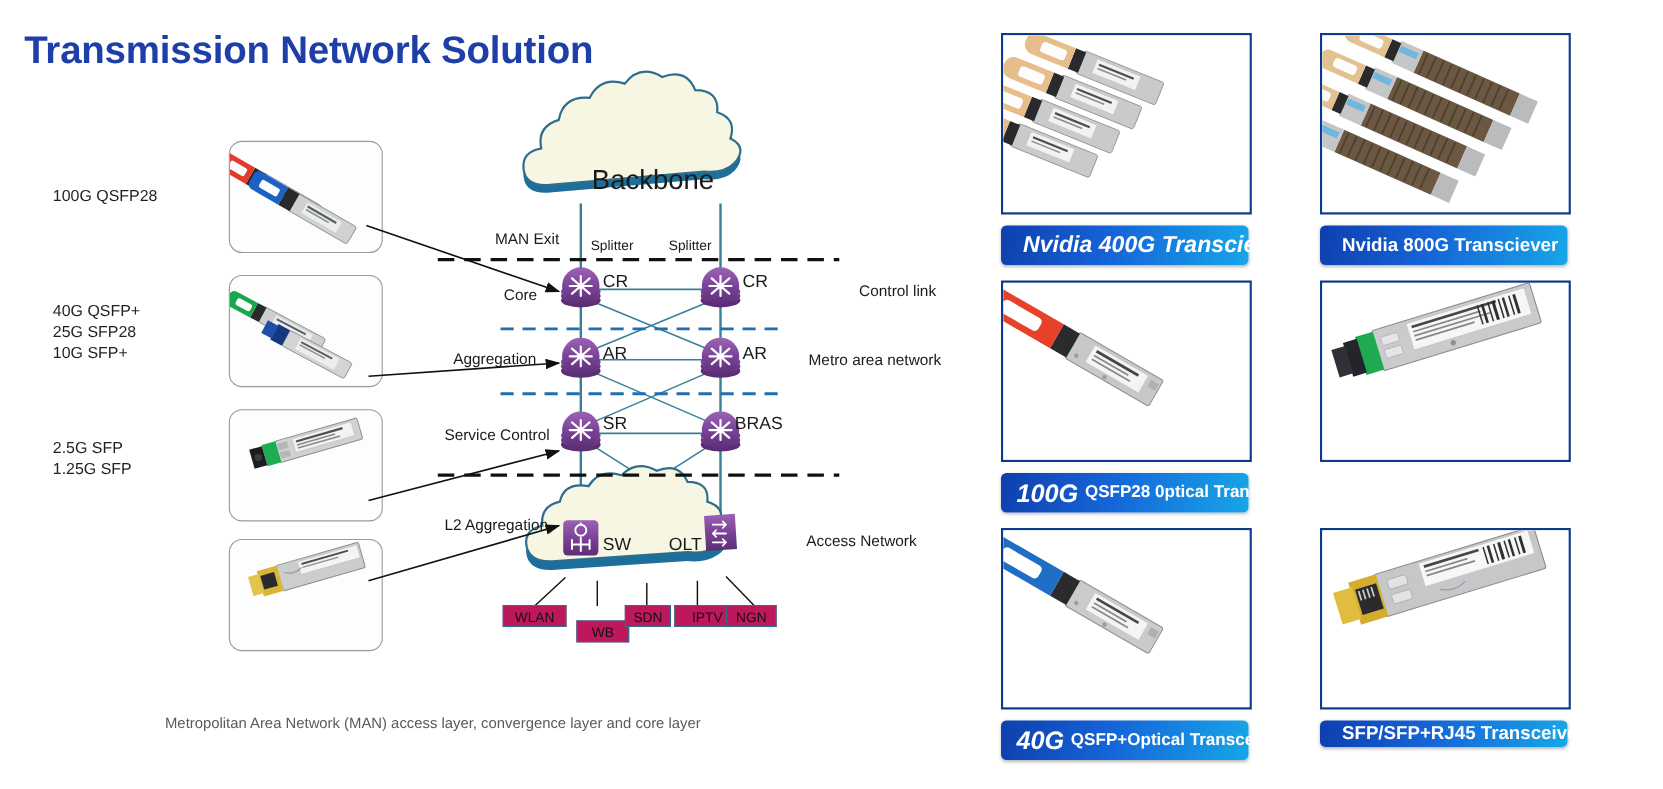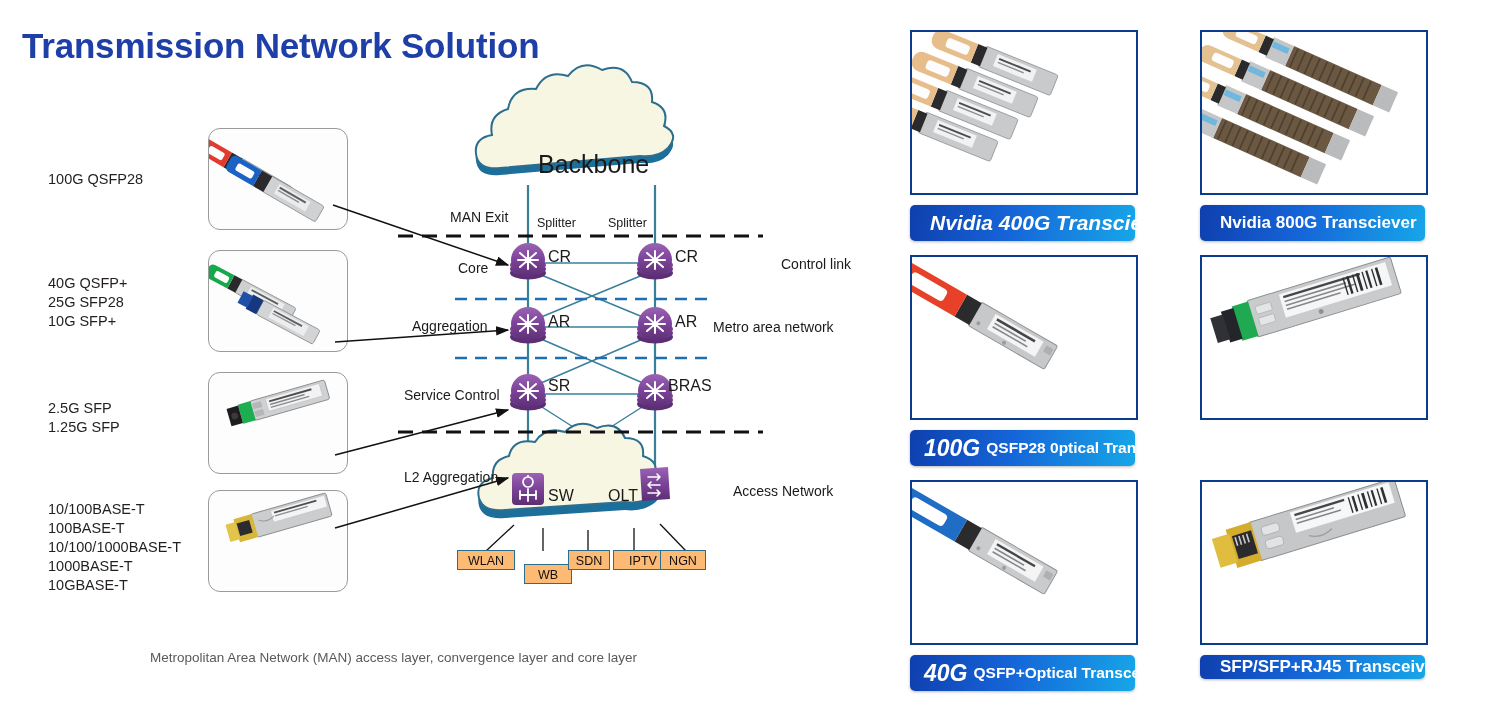--- a/index.html
+++ b/index.html
@@ -34,21 +34,21 @@
   
   .dgm{position:absolute;left:0;top:0;width:900px;height:717px;pointer-events:none;}
 
   .dlabel{
     position:absolute;font-size:14px;color:#1a1a1a;white-space:nowrap;
   }
   .dlabel.small{font-size:12.5px;}
   .dlabel.node{font-size:16px;}
 
   .tagbox{
-    position:absolute;border:1.4px solid #2d6e8e;background:#fdba74;
+    position:absolute;border:1.4px solid #2d6e8e;background:#be185d;
     font-size:12.5px;color:#111;text-align:center;line-height:20px;height:20px;
     box-sizing:border-box;white-space:nowrap;
   }
 
   .caption{
     position:absolute;left:150px;top:650px;font-size:13.5px;color:#5a5a5a;white-space:nowrap;
   }
 
   
   .card{position:absolute;}
@@ -86,27 +86,20 @@
     <div>40G QSFP+</div>
     <div>25G SFP28</div>
     <div>10G SFP+</div>
   </div>
 
   <div class="spec-label" style="left:48px;top:399px;">
     <div>2.5G SFP</div>
     <div>1.25G SFP</div>
   </div>
 
-  <div class="spec-label" style="left:48px;top:500px;">
-    <div>10/100BASE-T</div>
-    <div>100BASE-T</div>
-    <div>10/100/1000BASE-T</div>
-    <div>1000BASE-T</div>
-    <div>10GBASE-T</div>
-  </div>
 
   <div class="thumb" style="left:208px;top:128px;width:140px;height:102px;">
     <svg width="140" height="102" viewBox="0 0 140 102">
 
       <g transform="translate(18,16) rotate(30)">
         <rect x="18" y="4" width="60" height="17" rx="2" fill="#c9cbcd" stroke="#8d9093" stroke-width="0.8"></rect>
         <rect x="30" y="7" width="34" height="10" fill="#e8e9ea"></rect>
         <rect x="32" y="9" width="28" height="2" fill="#5c5f62"></rect>
         <rect x="32" y="12" width="22" height="1.4" fill="#8b8e91"></rect>
         <rect x="8" y="4" width="12" height="17" fill="#2a2a2c"></rect>
@@ -310,21 +303,21 @@
   <div class="dlabel node" style="left:548px;top:248px;">CR</div>
   <div class="dlabel node" style="left:675px;top:248px;">CR</div>
   <div class="dlabel node" style="left:548px;top:313px;">AR</div>
   <div class="dlabel node" style="left:675px;top:313px;">AR</div>
   <div class="dlabel node" style="left:548px;top:377px;">SR</div>
   <div class="dlabel node" style="left:668px;top:377px;">BRAS</div>
   <div class="dlabel node" style="left:548px;top:487px;">SW</div>
   <div class="dlabel node" style="left:608px;top:487px;">OLT</div>
 
   <div class="dlabel" style="left:733px;top:256px;margin-left:48px;">Control link</div>
-  <div class="dlabel" style="left:713px;top:319px;text-align:center;">Metro area network</div>
+  <div class="dlabel" style="left:735px;top:319px;text-align:center;">Metro area network</div>
   <div class="dlabel" style="left:733px;top:483px;">Access Network</div>
 
   <div class="tagbox" style="left:457px;top:550px;width:58px;">WLAN</div>
   <div class="tagbox" style="left:524px;top:564px;width:48px;text-align:center;">WB</div>
   <div class="tagbox" style="left:568px;top:550px;width:42px;">SDN</div>
   <div class="tagbox" style="left:613px;top:550px;width:60px;">IPTV</div>
   <div class="tagbox" style="left:660px;top:550px;width:46px;">NGN</div>
 
   <div class="caption">Metropolitan Area Network (MAN) access layer, convergence layer and core layer</div>
 

